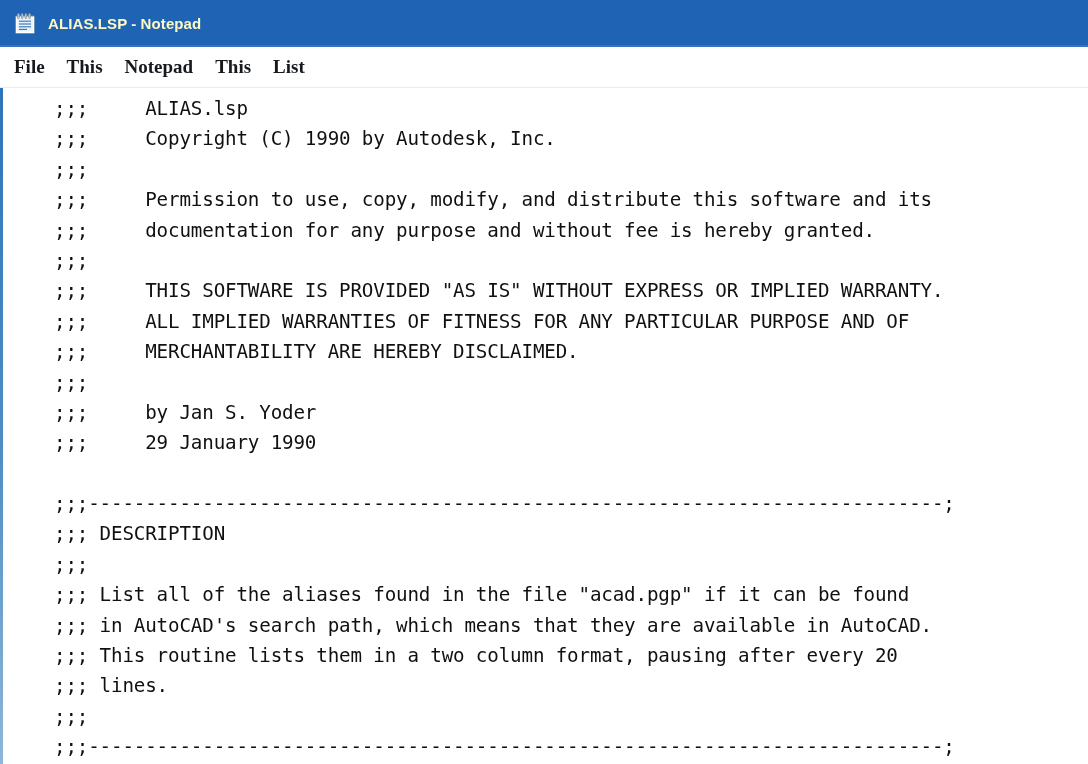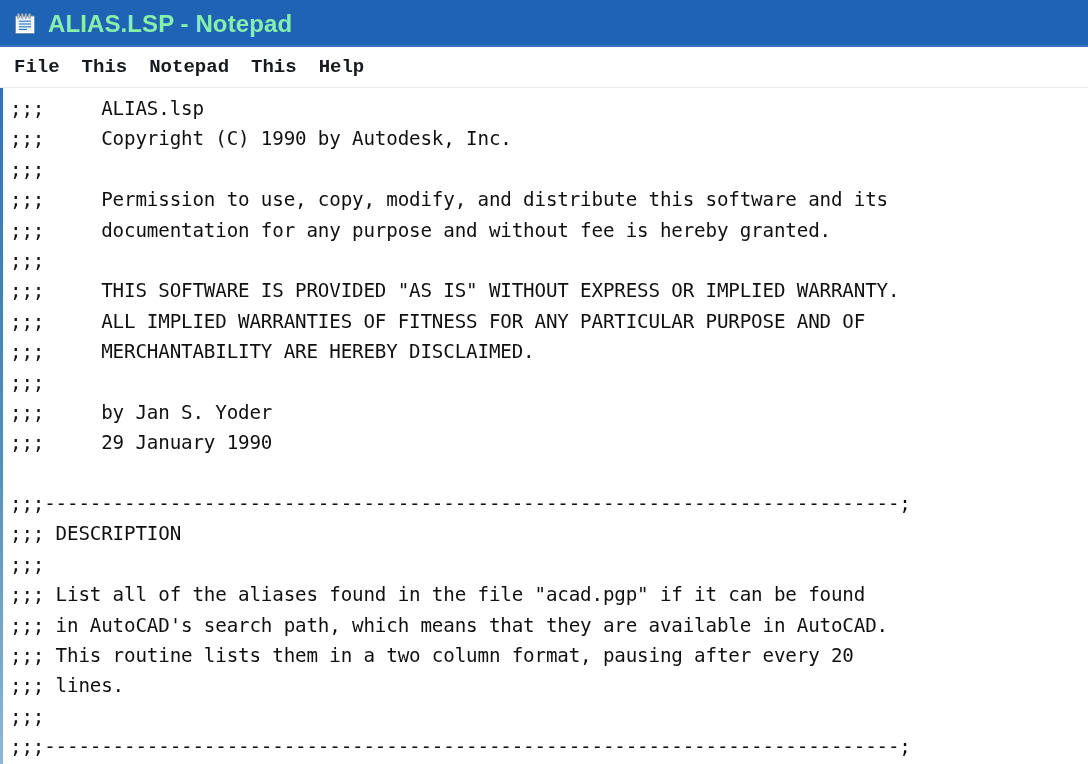--- a/index.html
+++ b/index.html
@@ -48,22 +48,22 @@
   .app-icon {
     position: relative;
     width: 24px;
     height: 24px;
     flex: 0 0 24px;
     margin-right: 11px;
   }
   .app-icon svg { display: block; }
 
   .title-text {
-    color: #86efac;
-    font-size: 24px;
+    color: #fef9c3;
+    font-size: 15px;
     font-weight: 700;
     letter-spacing: 0.1px;
     white-space: nowrap;
     font-family: "Liberation Sans", sans-serif;
   }
 
   
   .menubar {
     position: absolute;
     left: 0;
@@ -74,21 +74,21 @@
     display: flex;
     align-items: center;
     box-sizing: border-box;
     padding-left: 12px;
     border-bottom: 1px solid #e9ecef;
   }
   .menu-item {
     color: #16191d;
     font-size: 19px;
     font-weight: 700;
-    font-family: Liberation Mono, monospace;
+    font-family: Liberation Serif, serif;
     padding: 2px 11px 2px 11px;
     white-space: nowrap;
     cursor: default;
     user-select: none;
   }
   .menu-item:first-child { padding-left: 2px; }
 
   
   .editor {
     position: absolute;
@@ -119,20 +119,21 @@
     line-height: 30.4px;
     color: #101010;
     white-space: pre;
     letter-spacing: -0.15px;
     tab-size: 8;
   }
   .code .line {
     height: 30.4px;
     white-space: pre;
     position: relative;
+    margin-left: 44px;
   }
 </style>
 </head>
 <body>
 
 <div class="window">
 
   <div class="titlebar">
     <span class="app-icon">
       <svg width="24" height="24" viewBox="0 0 24 24" aria-hidden="true">
@@ -153,20 +154,20 @@
       </svg>
     </span>
     <span class="title-text">ALIAS.LSP - Notepad</span>
   </div>
 
   <div class="menubar">
     <div class="menu-item">File</div>
     <div class="menu-item">This</div>
     <div class="menu-item">Notepad</div>
     <div class="menu-item">This</div>
-    <div class="menu-item">Help</div>
+    <div class="menu-item">List</div>
   </div>
 
   <div class="editor">
     <pre class="code" id="code-body"><div class="line">;;;     ALIAS.lsp</div><div class="line">;;;     Copyright (C) 1990 by Autodesk, Inc.</div><div class="line">;;;</div><div class="line">;;;     Permission to use, copy, modify, and distribute this software and its</div><div class="line">;;;     documentation for any purpose and without fee is hereby granted.</div><div class="line">;;;</div><div class="line">;;;     THIS SOFTWARE IS PROVIDED "AS IS" WITHOUT EXPRESS OR IMPLIED WARRANTY.</div><div class="line">;;;     ALL IMPLIED WARRANTIES OF FITNESS FOR ANY PARTICULAR PURPOSE AND OF</div><div class="line">;;;     MERCHANTABILITY ARE HEREBY DISCLAIMED.</div><div class="line">;;;</div><div class="line">;;;     by Jan S. Yoder</div><div class="line">;;;     29 January 1990</div><div class="line">&nbsp;</div><div class="line">;;;---------------------------------------------------------------------------;</div><div class="line">;;; DESCRIPTION</div><div class="line">;;;</div><div class="line">;;; List all of the aliases found in the file "acad.pgp" if it can be found</div><div class="line">;;; in AutoCAD's search path, which means that they are available in AutoCAD.</div><div class="line">;;; This routine lists them in a two column format, pausing after every 20</div><div class="line">;;; lines.</div><div class="line">;;;</div><div class="line">;;;---------------------------------------------------------------------------;</div></pre>
   </div>
 
 </div>
 
 </body></html>

